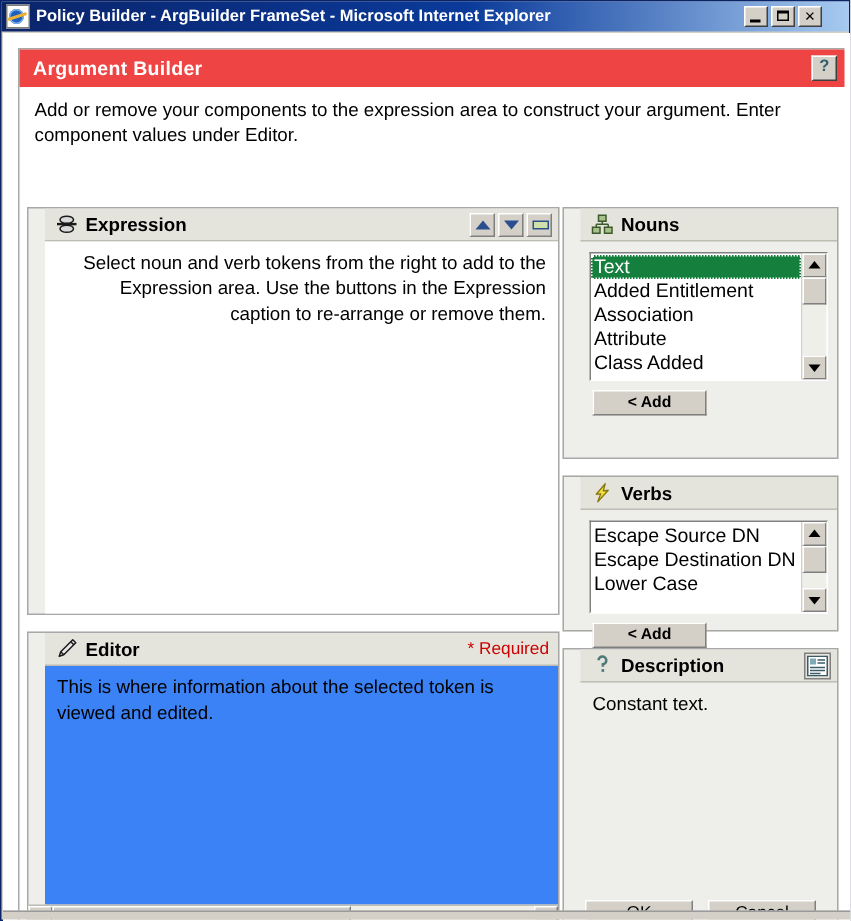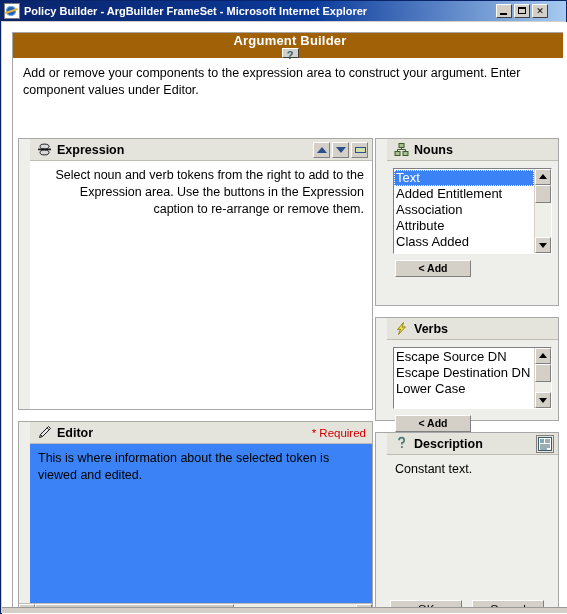--- a/index.html
+++ b/index.html
@@ -132,26 +132,25 @@
     height: 582px;
     background: #ffffff;
     box-sizing: border-box;
     border-left: 1px solid #a8a8a8;
     border-top: 1px solid #a8a8a8;
   }
 
   
   .page-header {
     height: 25px;
-    background: #a16207;
+    background: #ef4444;
     display: flex;
     align-items: center;
     padding: 0 5px 0 9px;
     box-sizing: border-box;
-    flex-direction: column;
   }
   .page-header .ph-title {
     color: #ffffff;
     font-weight: bold;
     font-size: 13px;
     flex: 1 1 auto;
     letter-spacing: 0.2px;
   }
   .help-btn {
     width: 17px; height: 17px;
@@ -340,21 +339,21 @@
   }
   .lb-item {
     font-size: 13px;
     line-height: 16px;
     padding: 0 2px;
     white-space: nowrap;
     color: #000;
     cursor: default;
   }
   .lb-item.sel {
-    background: #3b82f6;
+    background: #15803d;
     color: #ffffff;
     outline: 1px dotted #ffffff;
     outline-offset: -1px;
   }
   .vscroll {
     flex: 0 0 16px;
     width: 16px;
     background: #efefe9;
     display: flex;
     flex-direction: column;

